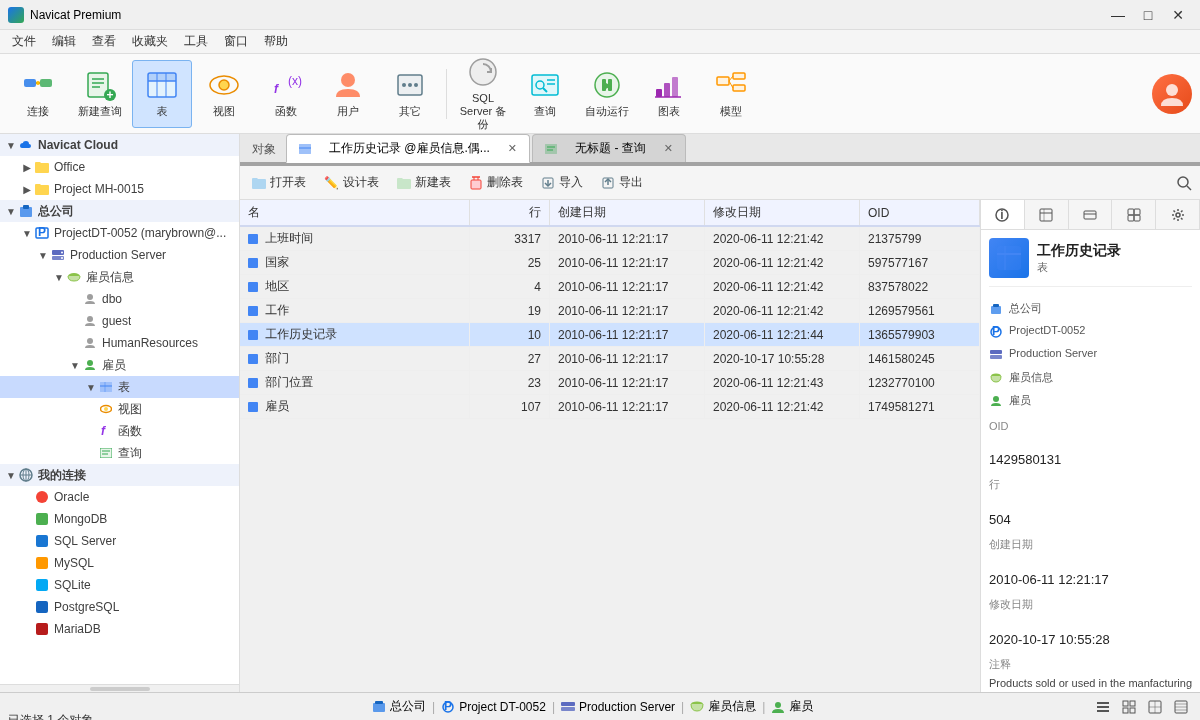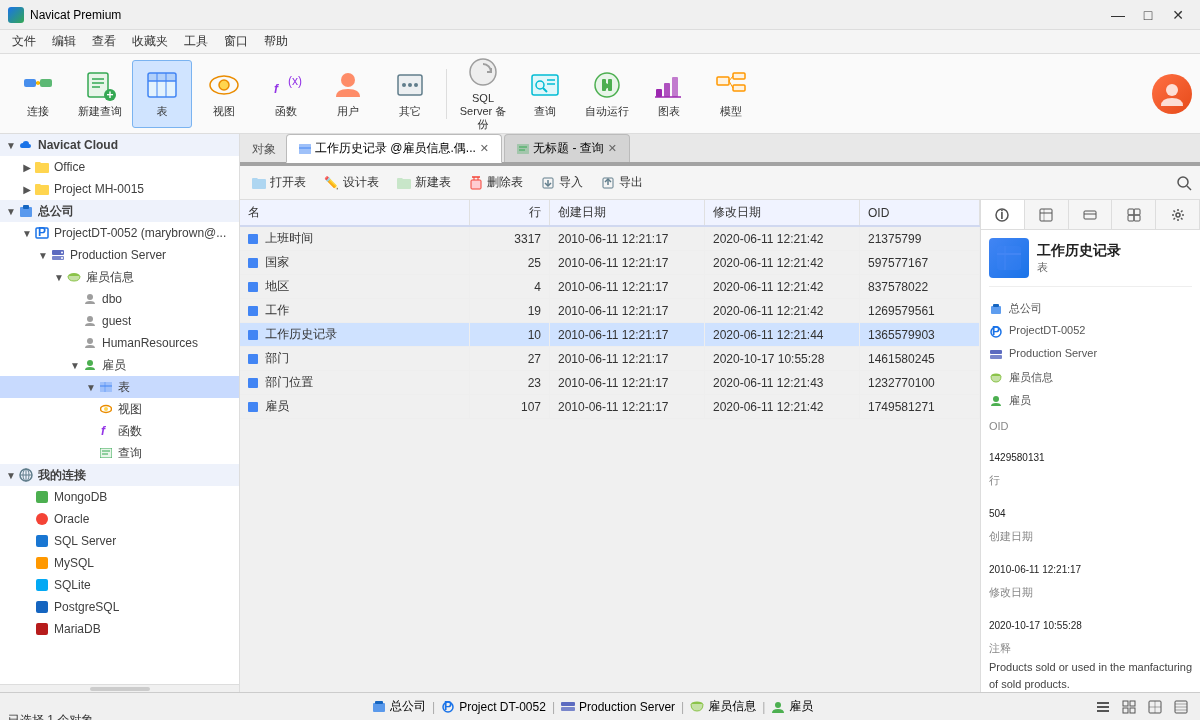--- a/index.html
+++ b/index.html
@@ -41,21 +41,21 @@
     .tree-label { font-size: 12px; color: #404040; overflow: hidden; text-overflow: ellipsis; }
 
     
     .ico-mongo { width:12px;height:12px;border-radius:2px;background:#4caf50; }
 
     
     .content-area { flex: 1; display: flex; flex-direction: column; overflow: hidden; }
 
     
     .tab-bar { height: 32px; background: #e8e8e8; display: flex; align-items: flex-end; padding: 0 4px; border-bottom: 4px solid #a3a3a3; gap: 2px; }
-    .tab { height: 28px; padding: 8px 12px; background: #d4d4d4; border: 1px solid #bbb; border-bottom: none; border-radius: 4px 4px 0 0; display: flex; align-items: center; gap: 4px; cursor: pointer; font-size: 12px; }
+    .tab { height: 28px; padding: 8px 12px; background: #d4d4d4; border: 1px solid #bbb; border-bottom: none; border-radius: 4px 4px 0 0; display: flex; align-items: center; gap: 18px; cursor: pointer; font-size: 12px; }
     .tab.active { background: #fff; border-bottom: 1px solid #fff; margin-bottom: -1px; height: 29px; }
     .tab-close { font-size: 11px; color: #666; cursor: pointer; }
 
     
     .obj-toolbar { height: 34px; background: #f5f5f5; display: flex; align-items: center; padding: 0 4px; border-bottom: 1px solid #ddd; gap: 2px; }
     .obj-btn { height: 26px; padding: 0 8px; display: flex; align-items: center; gap: 4px; cursor: pointer; border: none; background: none; border-radius: 3px; font-size: 12px; color: #333; }
     .search-box { margin-left: auto; width: 24px; height: 24px; display: flex; align-items: center; justify-content: center; cursor: pointer; }
 
     
     .table-area { flex: 1; display: flex; overflow: hidden; }
@@ -73,21 +73,21 @@
     .info-body { padding: 8px; }
     .info-preview { display: flex; align-items: center; gap: 8px; margin-bottom: 12px; padding-bottom: 8px; border-bottom: 1px solid #eee; }
     .info-preview-icon { width: 40px; height: 40px; background: linear-gradient(135deg, #4285f4, #1a73e8); border-radius: 4px; display: flex; align-items: center; justify-content: center; }
     .info-title { font-size: 14px; font-weight: bold; color: #222; }
     .info-subtitle { font-size: 11px; color: #666; }
     .info-section { margin-bottom: 10px; }
     .info-row { display: flex; align-items: flex-start; gap: 6px; margin-bottom: 4px; padding: 2px 0; }
     .info-row-icon { width: 14px; height: 14px; flex-shrink: 0; margin-top: 1px; display: flex; align-items: center; justify-content: center; }
     .info-row-label { color: #555; font-size: 11px; }
     .info-section-title { color: #888; font-size: 11px; margin-bottom: 3px; margin-top: 6px; }
-    .info-value { color: #222; font-size: 10px; margin-top: 20px; }
+    .info-value { color: #222; font-size: 13px; margin-top: 20px; }
     .info-comment { color: #444; font-size: 11px; line-height: 1.5; }
 
     
     .status-bar { height: 28px; background: #f0f0f0; border-top: 1px solid #ccc; display: flex; align-items: center; padding: 0 8px; justify-content: space-between; }
     .status-left { display: flex; align-items: center; gap: 8px; font-size: 11px; color: #333; margin-top: 28px; }
     .status-center { display: flex; align-items: center; gap: 6px; font-size: 11px; }
     .status-item { display: flex; align-items: center; gap: 4px; }
     .status-right { display: flex; align-items: center; gap: 4px; }
     .status-view-btn { width: 22px; height: 22px; border: none; background: none; cursor: pointer; display: flex; align-items: center; justify-content: center; font-size: 13px; color: #555; }
 
@@ -504,32 +504,32 @@
             <ellipse cx="7" cy="7" rx="3" ry="6" fill="none" stroke="#607d8b" stroke-width="1"></ellipse>
           </svg>
         </span>
         <span class="tree-label">我的连接</span>
       </div>
 
       <div class="tree-node">
         <span class="tree-indent"></span>
         <span class="tree-toggle" style="visibility:hidden">▶</span>
         <span class="tree-icon">
+          <div style="border-radius:50%;background:#f44336;width:12px;height:12px;"></div>
+        </span>
+        <span class="tree-label">Oracle</span>
+      </div>
+
+      <div class="tree-node">
+        <span class="tree-indent"></span>
+        <span class="tree-toggle" style="visibility:hidden">▶</span>
+        <span class="tree-icon">
           <div class="ico-mongo" style="border-radius:2px;background:#4caf50;width:12px;height:12px;"></div>
         </span>
         <span class="tree-label">MongoDB</span>
-      </div>
-
-      <div class="tree-node">
-        <span class="tree-indent"></span>
-        <span class="tree-toggle" style="visibility:hidden">▶</span>
-        <span class="tree-icon">
-          <div style="border-radius:50%;background:#f44336;width:12px;height:12px;"></div>
-        </span>
-        <span class="tree-label">Oracle</span>
       </div>
 
       <div class="tree-node">
         <span class="tree-indent"></span>
         <span class="tree-toggle" style="visibility:hidden">▶</span>
         <span class="tree-icon">
           <div style="border-radius:2px;background:#1976d2;width:12px;height:12px;"></div>
         </span>
         <span class="tree-label">SQL Server</span>
       </div>

